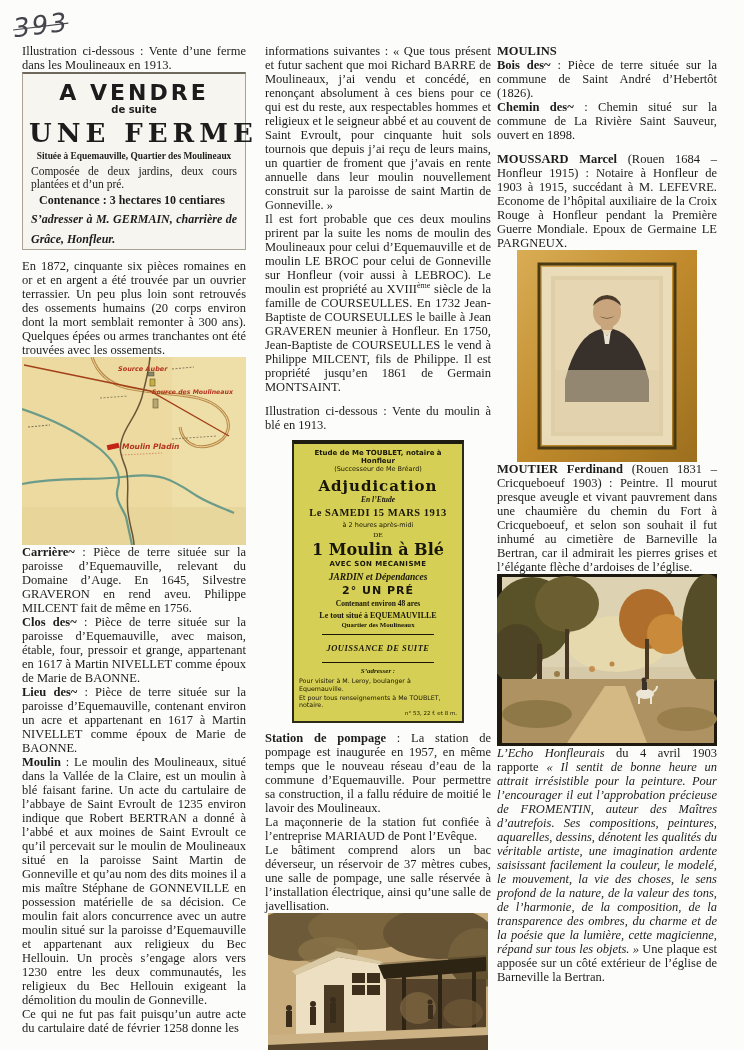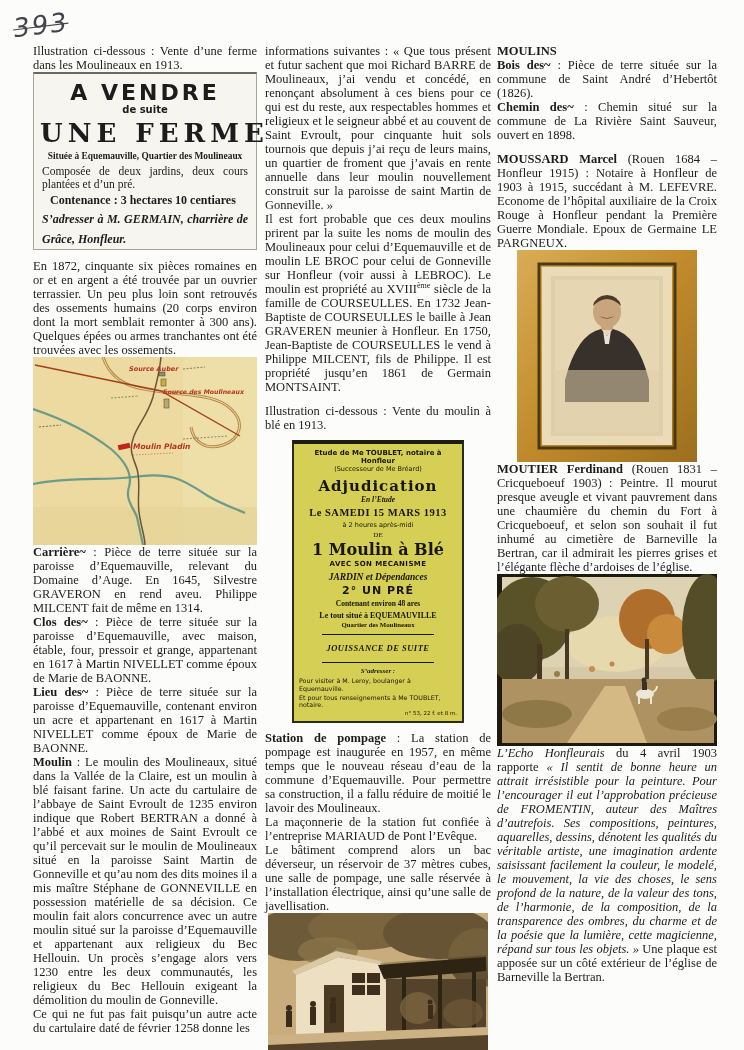--- a/index.html
+++ b/index.html
@@ -1,20 +1,20 @@
 <!DOCTYPE html>
 <html><head>
 <meta charset="utf-8">
 <style>
   html,body{margin:0;padding:0;background:#e8e8e8;}
   .page{position:relative;width:744px;height:1050px;background:#fcfcfa;overflow:hidden;
         font-family:"Liberation Serif","DejaVu Serif",serif;color:#1c1c1c;}
   .col{position:absolute;top:44px;font-size:12.5px;line-height:14px;}
   .col p{margin:0;text-align:justify;}
-  .col-left{left:33px;width:224px;}
+  .col-left{left:22px;width:224px;}
   .col-mid{left:265px;width:226px;}
   .col-right{left:497px;width:220px;}
   .term{font-weight:bold;}
   .mb14{margin-bottom:14px;} .mb8{margin-bottom:8px;} .mt8{margin-top:8px;} .gap10{height:10px;}
 
   
   .handnum{position:absolute;left:13px;top:10px;font-family:"DejaVu Sans",sans-serif;
            font-size:26px;color:#44444c;transform:rotate(-7deg) skewX(-10deg);
            letter-spacing:2px;text-decoration:line-through;text-decoration-thickness:1px;}
 
@@ -107,21 +107,21 @@
       <path d="M78,41 l28,-2" stroke="#6a6348" stroke-width="0.7" stroke-dasharray="2,1.5" fill="none"></path>
       <path d="M150,82 l45,-3" stroke="#6a6348" stroke-width="0.7" stroke-dasharray="2,1.5" fill="none"></path>
       <path d="M6,70 l22,-2" stroke="#55503a" stroke-width="0.8" stroke-dasharray="2,1.5" fill="none"></path>
       <path d="M100,98 l40,-2" stroke="#b5341f" stroke-width="0.6" stroke-dasharray="1.5,1.5" fill="none" opacity="0.8"></path>
 
       <text x="96" y="14" font-family="DejaVu Sans, sans-serif" font-size="6.5" font-weight="bold" font-style="italic" fill="#b5341f">Source Auber</text>
       <text x="130" y="37" font-family="DejaVu Sans, sans-serif" font-size="6.2" font-weight="bold" font-style="italic" fill="#b5341f">Source des Moulineaux</text>
       <text x="100" y="92" font-family="DejaVu Sans, sans-serif" font-size="7.5" font-weight="bold" font-style="italic" fill="#b5341f">Moulin Pladin</text>
     </svg>
 
-    <p><span class="term">Carrière~</span><span> : Pièce de terre située sur la paroisse d’Equemauville, relevant du Domaine d’Auge. En 1645, Silvestre GRAVERON en rend aveu. Philippe MILCENT fait de même en 1314.</span></p>
+    <p><span class="term">Carrière~</span><span> : Pièce de terre située sur la paroisse d’Equemauville, relevant du Domaine d’Auge. En 1645, Silvestre GRAVERON en rend aveu. Philippe MILCENT fait de même en 1756.</span></p>
     <p><span class="term">Clos des~</span><span> : Pièce de terre située sur la paroisse d’Equemauville, avec maison, étable, four, pressoir et grange, appartenant en 1617 à Martin NIVELLET comme époux de Marie de BAONNE.</span></p>
     <p><span class="term">Lieu des~</span><span> : Pièce de terre située sur la paroisse d’Equemauville, contenant environ un acre et appartenant en 1617 à Martin NIVELLET comme époux de Marie de BAONNE.</span></p>
     <p><span class="term">Moulin</span><span> : Le moulin des Moulineaux, situé dans la Vallée de la Claire, est un moulin à blé faisant farine. Un acte du cartulaire de l’abbaye de Saint Evroult de 1235 environ indique que Robert BERTRAN a donné à l’abbé et aux moines de Saint Evroult ce qu’il percevait sur le moulin de Moulineaux situé en la paroisse Saint Martin de Gonneville et qu’au nom des dits moines il a mis maître Stéphane de GONNEVILLE en possession matérielle de sa décision. Ce moulin fait alors concurrence avec un autre moulin situé sur la paroisse d’Equemauville et appartenant aux religieux du Bec Hellouin. Un procès s’engage alors vers 1230 entre les deux communautés, les religieux du Bec Hellouin exigeant la démolition du moulin de Gonneville.</span></p>
     <p>Ce qui ne fut pas fait puisqu’un autre acte du cartulaire daté de février 1258 donne les</p>
   </div>
 
   <div class="col col-mid">
     <p>informations suivantes : « Que tous présent et futur sachent que moi Richard BARRE de Moulineaux, j’ai vendu et concédé, en renonçant absolument à ces biens pour ce qui est du reste, aux respectables hommes et religieux et le seigneur abbé et au couvent de Saint Evroult, pour cinquante huit sols tournois que depuis j’ai reçu de leurs mains, un quartier de froment que j’avais en rente annuelle dans leur moulin nouvellement construit sur la paroisse de saint Martin de Gonneville. »</p>
     <p><span>Il est fort probable que ces deux moulins prirent par la suite les noms de moulin des Moulineaux pour celui d’Equemauville et de moulin LE BROC pour celui de Gonneville sur Honfleur (voir aussi à LEBROC). Le moulin est propriété au XVIII</span><sup>ème</sup><span> siècle de la famille de COURSEULLES. En 1732 Jean-Baptiste de COURSEULLES le baille à Jean GRAVEREN meunier à Honfleur. En 1750, Jean-Baptiste de COURSEULLES le vend à Philippe MILCENT, fils de Philippe. Il est propriété jusqu’en 1861 de Germain MONTSAINT.</span></p>
     <div class="gap10"></div>

